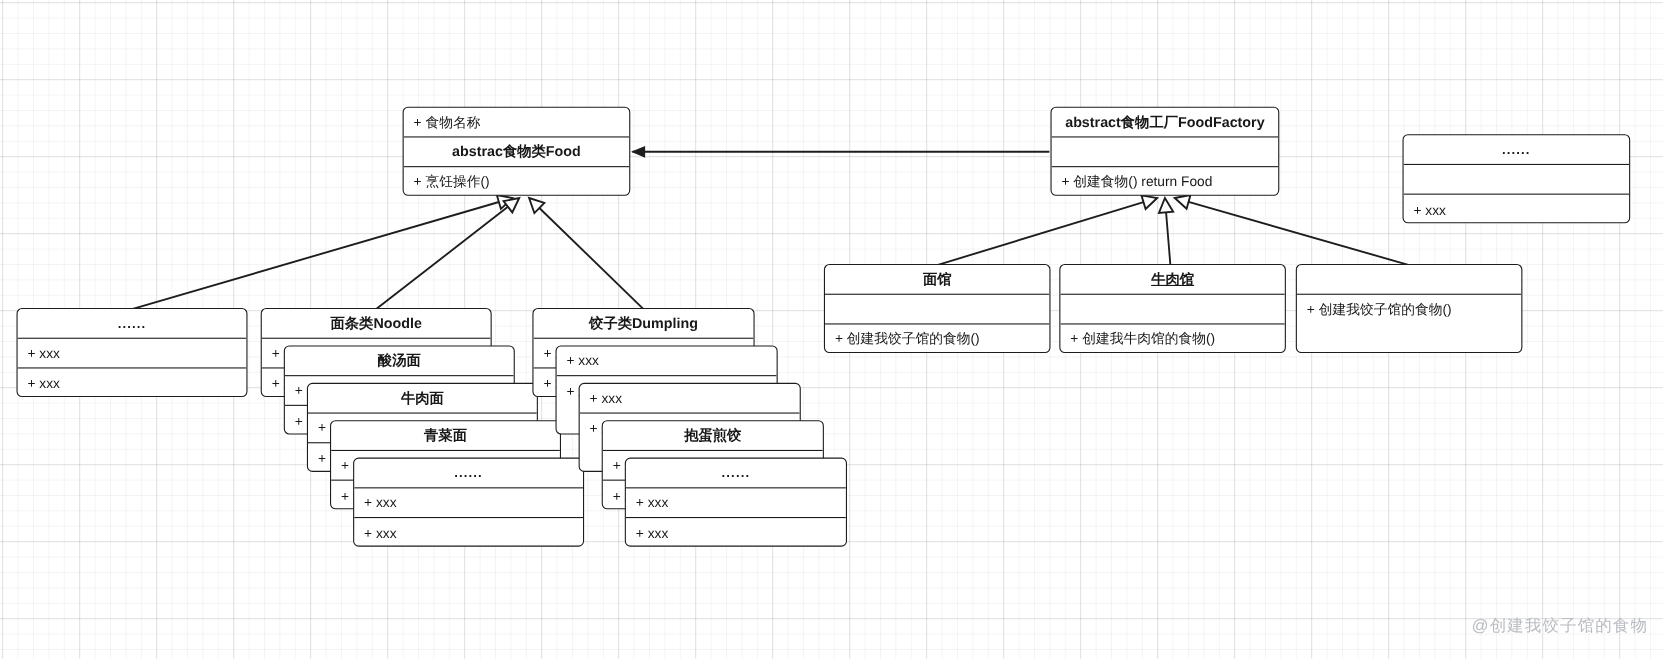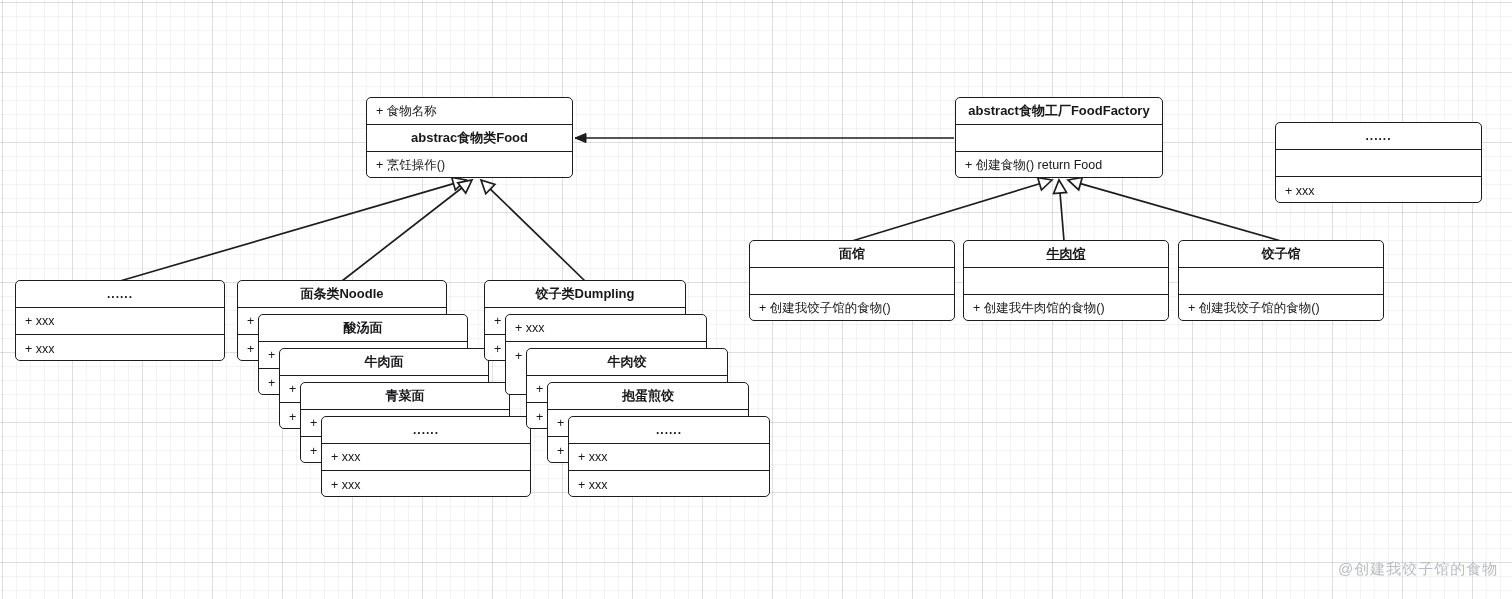--- a/index.html
+++ b/index.html
@@ -125,21 +125,20 @@
         <div class="row title" style="height: 27px;">面馆</div>
         <div class="row empty" style="height: 27px;"></div>
         <div class="row member" style="height: 27px;">+ 创建我饺子馆的食物()</div>
       </div>
       <div class="uml" style="left: 963px; top: 240px; width: 206px; height: 81px; z-index: 25;">
         <div class="row title" style="height: 27px; text-decoration: underline;">牛肉馆</div>
         <div class="row empty" style="height: 27px;"></div>
         <div class="row member" style="height: 27px;">+ 创建我牛肉馆的食物()</div>
       </div>
       <div class="uml" style="left: 1178px; top: 240px; width: 206px; height: 81px; z-index: 26;">
-        <div class="row title" style="height: 27px;">饺子馆</div>
         <div class="row empty" style="height: 27px;"></div>
         <div class="row member" style="height: 27px;">+ 创建我饺子馆的食物()</div>
       </div>
       <div class="uml" style="left: 237px; top: 280px; width: 210px; height: 81px; z-index: 40;">
         <div class="row title" style="height: 27px;">面条类Noodle</div>
         <div class="row member" style="height: 27px;">+ xxx</div>
         <div class="row member" style="height: 27px;">+ xxx</div>
       </div>
       <div class="uml" style="left: 258px; top: 314px; width: 210px; height: 81px; z-index: 41;">
         <div class="row title" style="height: 27px;">酸汤面</div>
@@ -164,21 +163,20 @@
       <div class="uml" style="left: 484px; top: 280px; width: 202px; height: 81px; z-index: 50;">
         <div class="row title" style="height: 27px;">饺子类Dumpling</div>
         <div class="row member" style="height: 27px;">+ xxx</div>
         <div class="row member" style="height: 27px;">+ xxx</div>
       </div>
       <div class="uml" style="left: 505px; top: 314px; width: 202px; height: 81px; z-index: 51;">
         <div class="row member" style="height: 27px;">+ xxx</div>
         <div class="row member" style="height: 27px;">+ xxx</div>
       </div>
       <div class="uml" style="left: 526px; top: 348px; width: 202px; height: 81px; z-index: 52;">
-        <div class="row title" style="height: 27px;">牛肉饺</div>
         <div class="row member" style="height: 27px;">+ xxx</div>
         <div class="row member" style="height: 27px;">+ xxx</div>
       </div>
       <div class="uml" style="left: 547px; top: 382px; width: 202px; height: 81px; z-index: 53;">
         <div class="row title" style="height: 27px;">抱蛋煎饺</div>
         <div class="row member" style="height: 27px;">+ xxx</div>
         <div class="row member" style="height: 27px;">+ xxx</div>
       </div>
       <div class="uml" style="left: 568px; top: 416px; width: 202px; height: 81px; z-index: 54;">
         <div class="row dots" style="height: 27px;">......</div>

